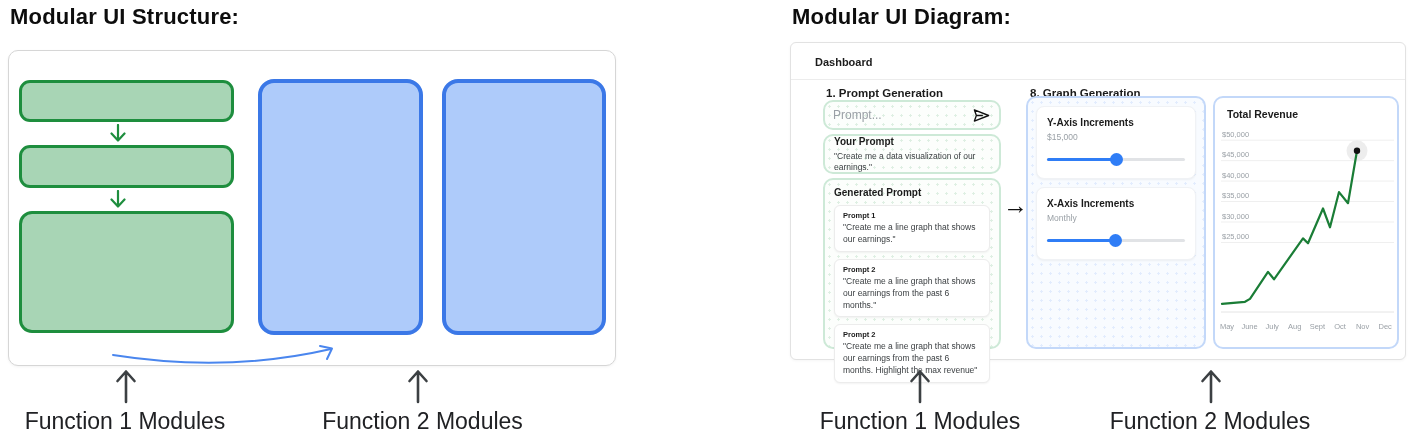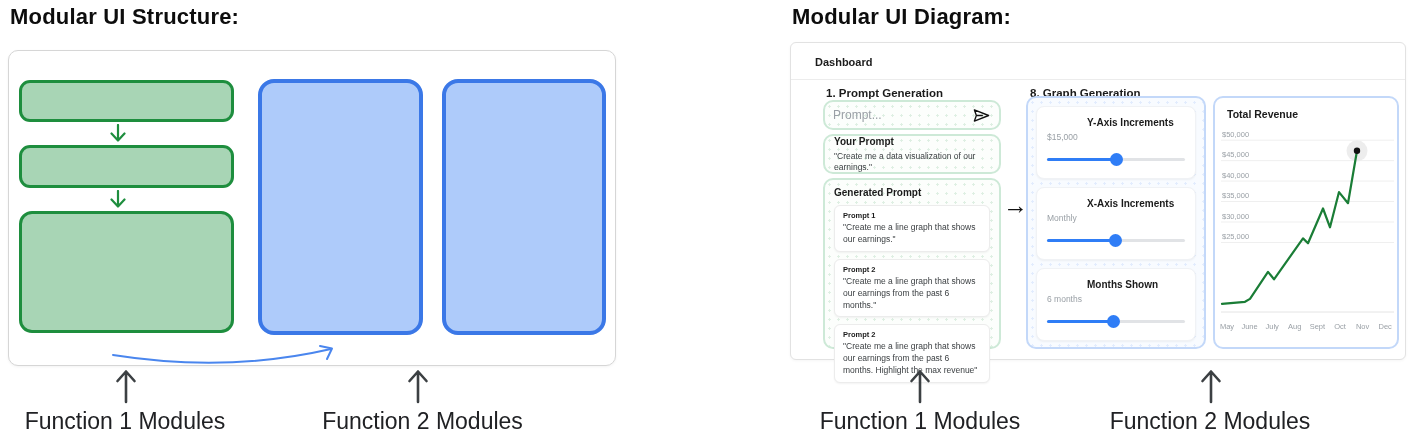--- a/index.html
+++ b/index.html
@@ -45,21 +45,21 @@
     padding:5px 8px; margin-top:7px; }
   .sub-label { font-size:7.5px; font-weight:700; color:#1b1b1b; }
   .sub-text { font-size:8.5px; color:#3c4043; margin-top:2px; line-height:1.4; }
 
   .flow-arrow { position:absolute; left:212px; top:148px; font-size:25px; color:#111; font-weight:400; }
 
   .blue-group { position:absolute; top:53px; border:2px solid #c3d8f9; border-radius:10px; }
   .controls-group { left:235px; width:180px; height:253px; padding:8px; }
   .control-card { background:#fff; border:1px solid #f0f2f5; border-radius:8px; box-shadow:0 1px 2px rgba(0,0,0,.05);
     padding:10px 10px 12px; margin-bottom:8px; }
-  .control-card .card-label { font-size:10px;margin-left:40px; }
+  .control-card .card-label { font-size:10px; }
   .control-value { font-size:8.5px; color:#9aa0a6; margin-top:4px; }
   .slider { position:relative; height:14px; margin-top:10px; cursor:pointer; }
   .slider-track { position:absolute; top:6px; left:0; right:0; height:3px; background:#e1e3e6; border-radius:2px; }
   .slider-fill { position:absolute; top:6px; left:0; height:3px; width:var(--pct,50%); background:#2f7df6; border-radius:2px; }
   .slider-thumb { position:absolute; top:1px; left:var(--pct,50%); width:13px; height:13px; margin-left:-6px;
     background:#2f7df6; border-radius:50%; }
 
   .chart-group { left:422px; width:186px; height:253px; background:#fff; }
   .chart-title { position:absolute; left:12px; top:10px; font-size:10.5px; font-weight:700; color:#1b1b1b; }
   .chart-svg { position:absolute; left:3px; top:26px; }
@@ -153,29 +153,20 @@
         <div class="slider" style="--pct: 50%;">
           <div class="slider-track"></div>
           <div class="slider-fill"></div>
           <div class="slider-thumb"></div>
         </div>
       </div>
       <div class="control-card">
         <div class="card-label">X-Axis Increments</div>
         <div class="control-value">Monthly</div>
         <div class="slider" style="--pct: 49%;">
-          <div class="slider-track"></div>
-          <div class="slider-fill"></div>
-          <div class="slider-thumb"></div>
-        </div>
-      </div>
-      <div class="control-card" style="margin-bottom:0;">
-        <div class="card-label">Months Shown</div>
-        <div class="control-value">6 months</div>
-        <div class="slider" style="--pct: 48%;">
           <div class="slider-track"></div>
           <div class="slider-fill"></div>
           <div class="slider-thumb"></div>
         </div>
       </div>
     </div>
 
     <div class="blue-group chart-group">
       <div class="chart-title">Total Revenue</div>
       <svg class="chart-svg" width="180" height="216" viewBox="0 0 180 216">

